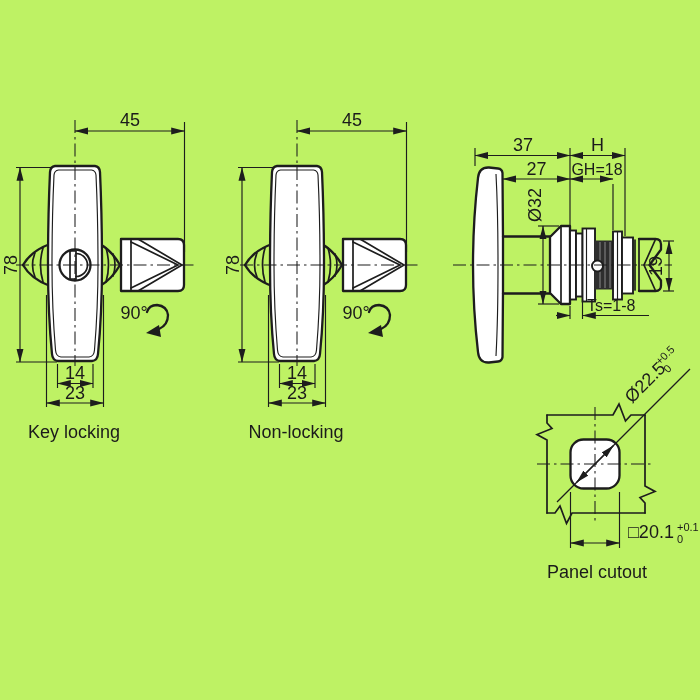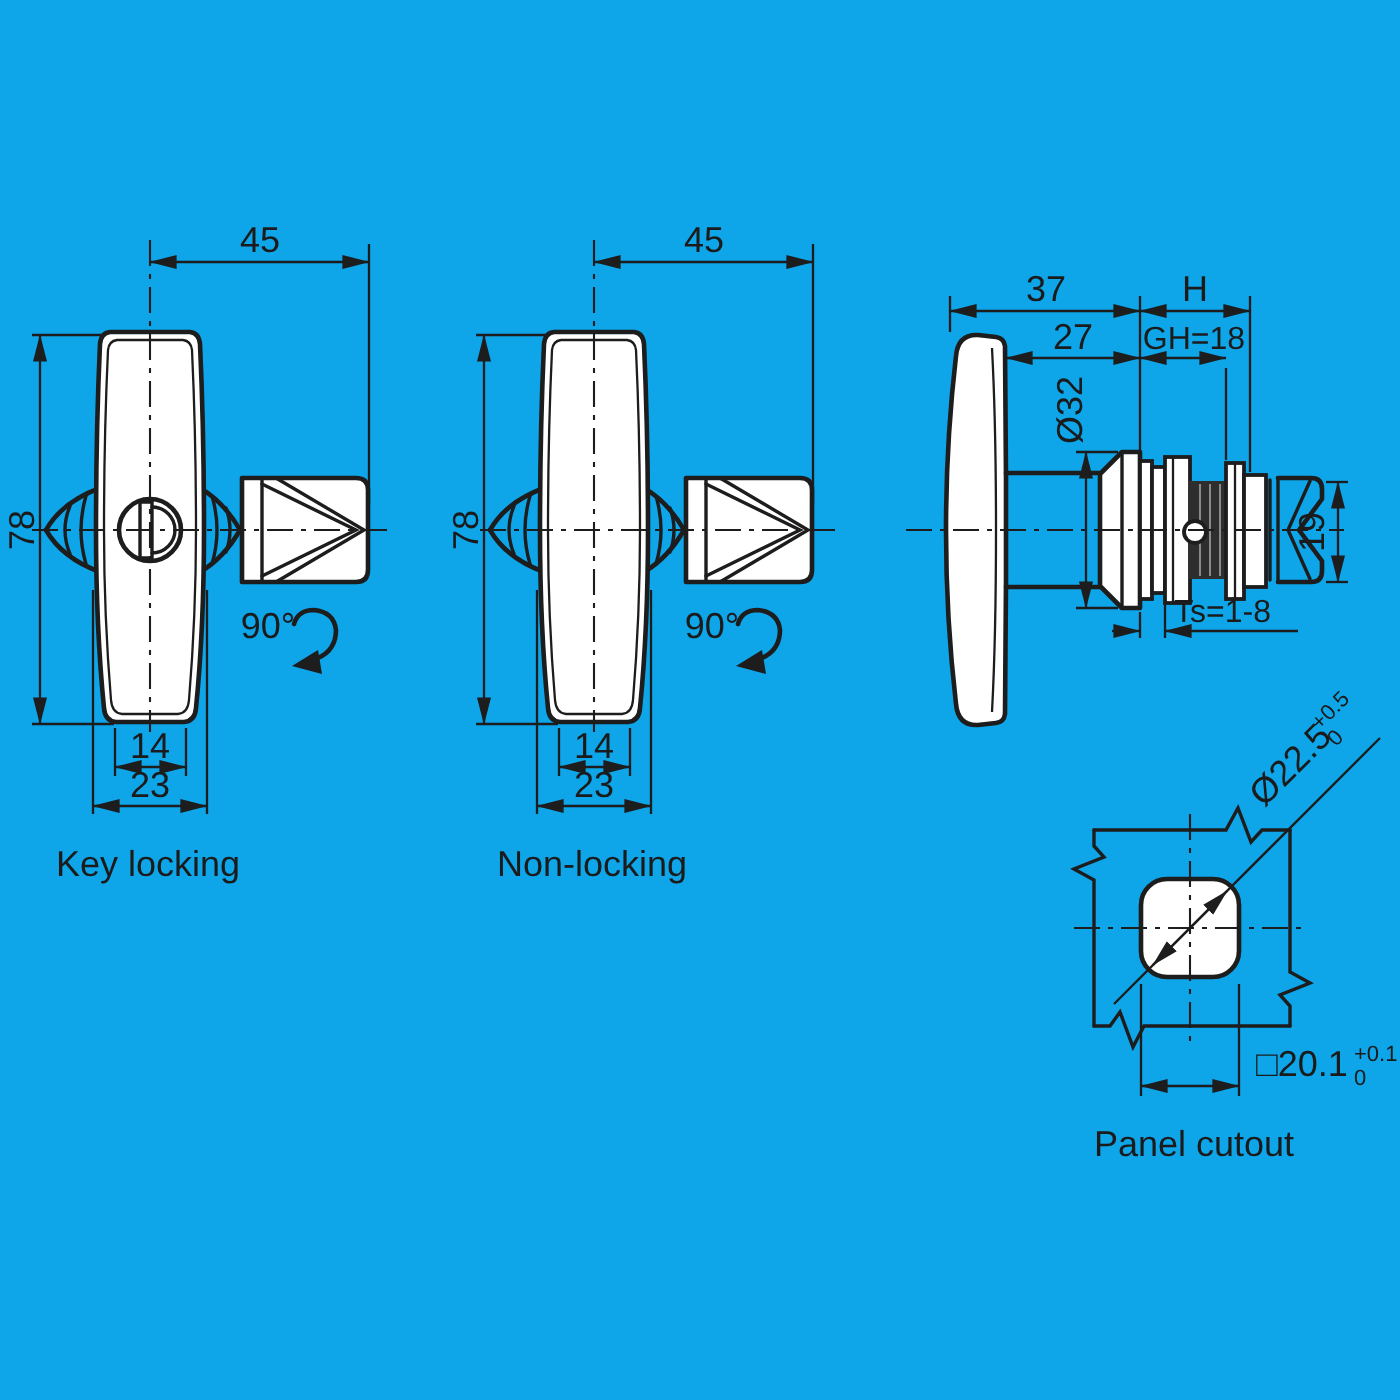--- a/index.html
+++ b/index.html
@@ -1,16 +1,16 @@
 <!DOCTYPE html>
 <html><head>
 <meta charset="utf-8">
 <style>
   html,body{margin:0;padding:0;background:#ffffff;}
-  .page{width:700px;height:700px;background:#0ea5e9;position:relative;overflow:hidden;}
+  .page{width:700px;height:700px;background:#bef264;position:relative;overflow:hidden;}
   svg text{fill:#1b1b1b;font-family:"Liberation Sans","DejaVu Sans",sans-serif;}
   .ol  {stroke:#1d1d1d;stroke-width:2.3;fill:none;stroke-linejoin:round;stroke-linecap:round;}
   .olf {stroke:#1d1d1d;stroke-width:2.3;fill:#ffffff;stroke-linejoin:round;stroke-linecap:round;}
   .ml  {stroke:#1d1d1d;stroke-width:1.7;fill:none;stroke-linecap:round;}
   .mlf {stroke:#1d1d1d;stroke-width:1.9;fill:#ffffff;}
   .tl  {stroke:#1d1d1d;stroke-width:1.15;fill:none;}
   .cl  {stroke:#1d1d1d;stroke-width:1.05;fill:none;stroke-dasharray:13 4 2.5 4;}
   .dim {font-size:18px;}
   .dims{font-size:16px;}
   .lbl {font-size:18px;}

